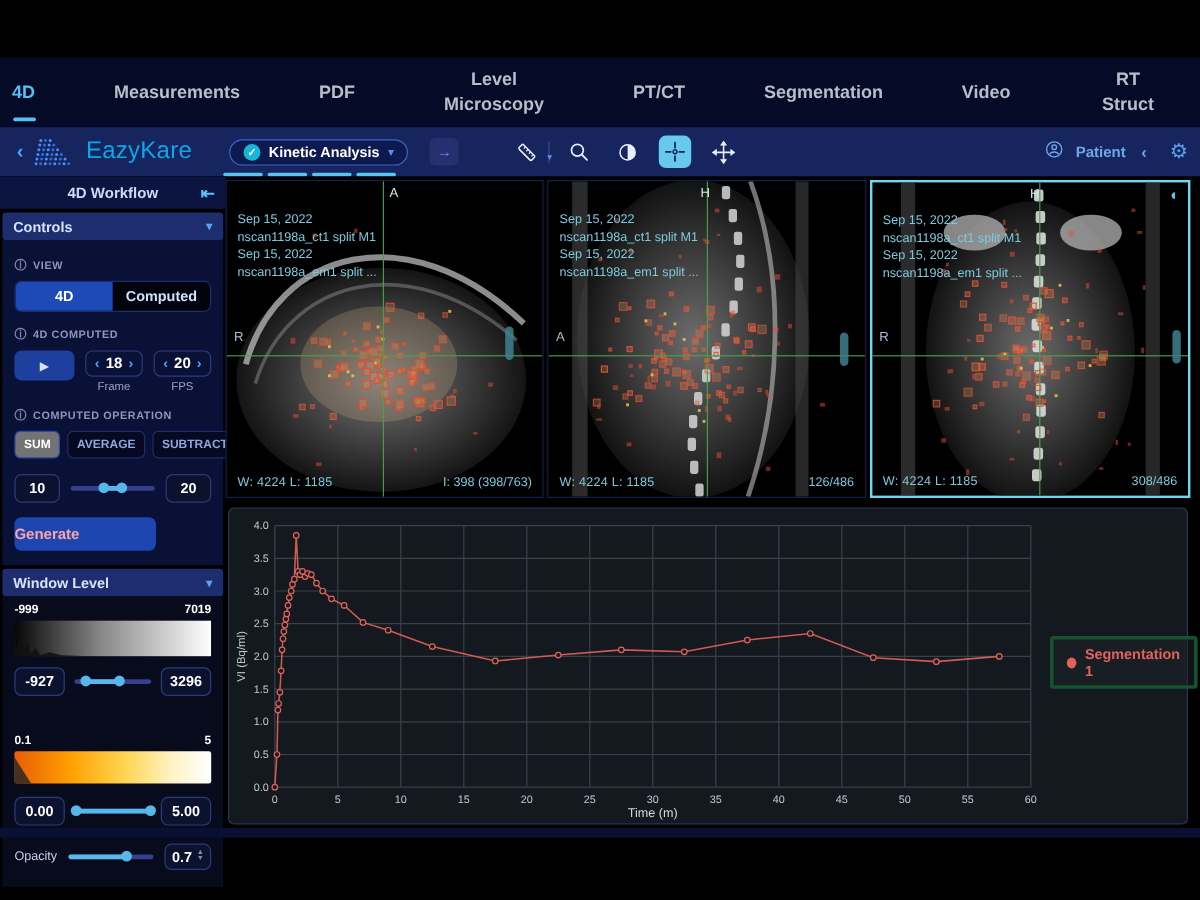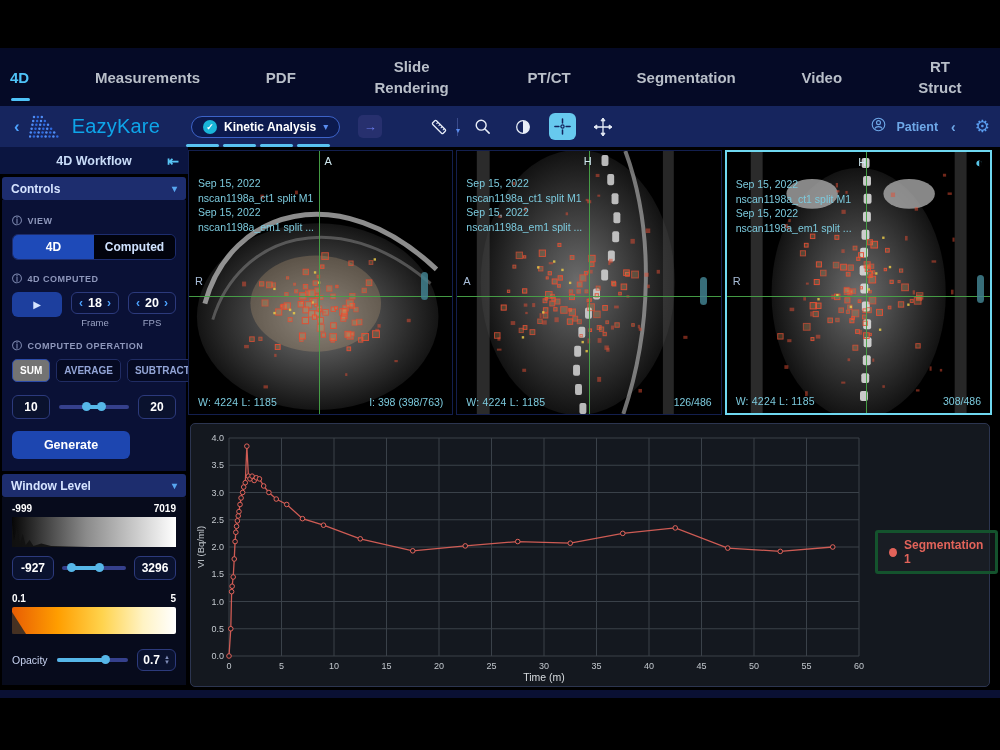--- a/index.html
+++ b/index.html
@@ -76,22 +76,22 @@
   .op{font-size:10px;font-weight:700;padding:5px 7px;border-radius:5px;border:1px solid #202c63;
        color:#93a5d6;background:#050a22;cursor:pointer}
   .op.active{background:#737373;color:#fff;border-color:#2c4ba8}
   .range-row{display:flex;align-items:center;gap:9px;margin:13px 0 2px}
   .num{background:#0a122e;border:1px solid #2c3a7c;border-radius:6px;color:#fff;font-weight:700;
        font-size:12px;padding:4px 2px;text-align:center;width:38px}
   .slider{position:relative;height:4px;border-radius:2px;background:#35408c;flex:1}
   .slider .fill{position:absolute;top:0;height:4px;border-radius:2px;background:#56b7e8}
   .slider .dot{position:absolute;top:-3px;width:9px;height:9px;border-radius:50%;background:#56b7e8;
        margin-left:-4px;cursor:pointer}
-  .gen-btn{margin-top:12px;width:118px;background:#1d46b0;color:#ffffff;font-weight:700;font-size:12.5px;
-       padding:7px 0;text-align:center;border-radius:6px;cursor:pointer}
+  .gen-btn{margin-top:12px;width:118px;background:#1d46b0;color:#fca5a5;font-weight:700;font-size:12.5px;
+       padding:7px 0;text-align:left;border-radius:6px;cursor:pointer}
 
   .wl-body{background:#070b1c;margin:0 2px;padding:6px 10px 14px}
   .wl-minmax{display:flex;justify-content:space-between;color:#fff;font-size:10px;font-weight:700}
   .hist{height:30px;margin:3px 0 9px}
   .wl-row{display:flex;align-items:center;gap:8px}
   .num.w44{width:42px}
   .hot-bar{height:27px;border-radius:2px;margin:3px 0 11px;position:relative;
      background:linear-gradient(90deg,#e85d04 0%,#ff9e00 28%,#ffd34d 55%,#fff3c4 80%,#ffffff 100%)}
   .hot-spike{position:absolute;left:0;bottom:0;width:0;height:0;
      border-left:14px solid rgba(40,40,40,.85);border-top:22px solid transparent}
@@ -127,21 +127,21 @@
 </style>
 </head>
 <body>
 
 <div class="app">
 
   <div class="nav">
     <div class="nav-item active">4D</div>
     <div class="nav-item">Measurements</div>
     <div class="nav-item">PDF</div>
-    <div class="nav-item wrap-100">Slide Rendering</div>
+    <div class="nav-item wrap-100">Level Microscopy</div>
     <div class="nav-item">PT/CT</div>
     <div class="nav-item">Segmentation</div>
     <div class="nav-item">Video</div>
     <div class="nav-item wrap-62">RT Struct</div>
   </div>
 
   <div class="toolbar">
     <div class="tb-left">
       <span class="tb-back">‹</span>
       <svg id="logo-svg" width="34" height="26">
@@ -339,27 +339,36 @@
         <div class="wl-row">
           <div class="num w44">-927</div>
           <div class="slider">
             <span class="fill" style="left:14%;width:44%"></span>
             <span class="dot" style="left:14%"></span>
             <span class="dot" style="left:58%"></span>
           </div>
           <div class="num w44">3296</div>
         </div>
 
-        <div class="wl-minmax" style="margin-top:13px">
+        <div class="wl-minmax" style="margin-top:32px">
           <span>0.1</span>
           <span>5</span>
         </div>
         <div class="hot-bar">
             <span class="hot-spike"></span>
           </div>
+        <div class="wl-row">
+          <div class="num w44">0.00</div>
+          <div class="slider">
+            <span class="fill" style="left:0;width:100%"></span>
+            <span class="dot" style="left:1%"></span>
+            <span class="dot" style="left:99%"></span>
+          </div>
+          <div class="num w44">5.00</div>
+        </div>
 
         <div class="opacity-row">
           <span>Opacity</span>
           <div class="slider">
             <span class="fill" style="left:0;width:68%"></span>
             <span class="dot" style="left:68%"></span>
           </div>
           <div class="spinbox">
             <span class="val">0.7</span>
             <span class="spin">

